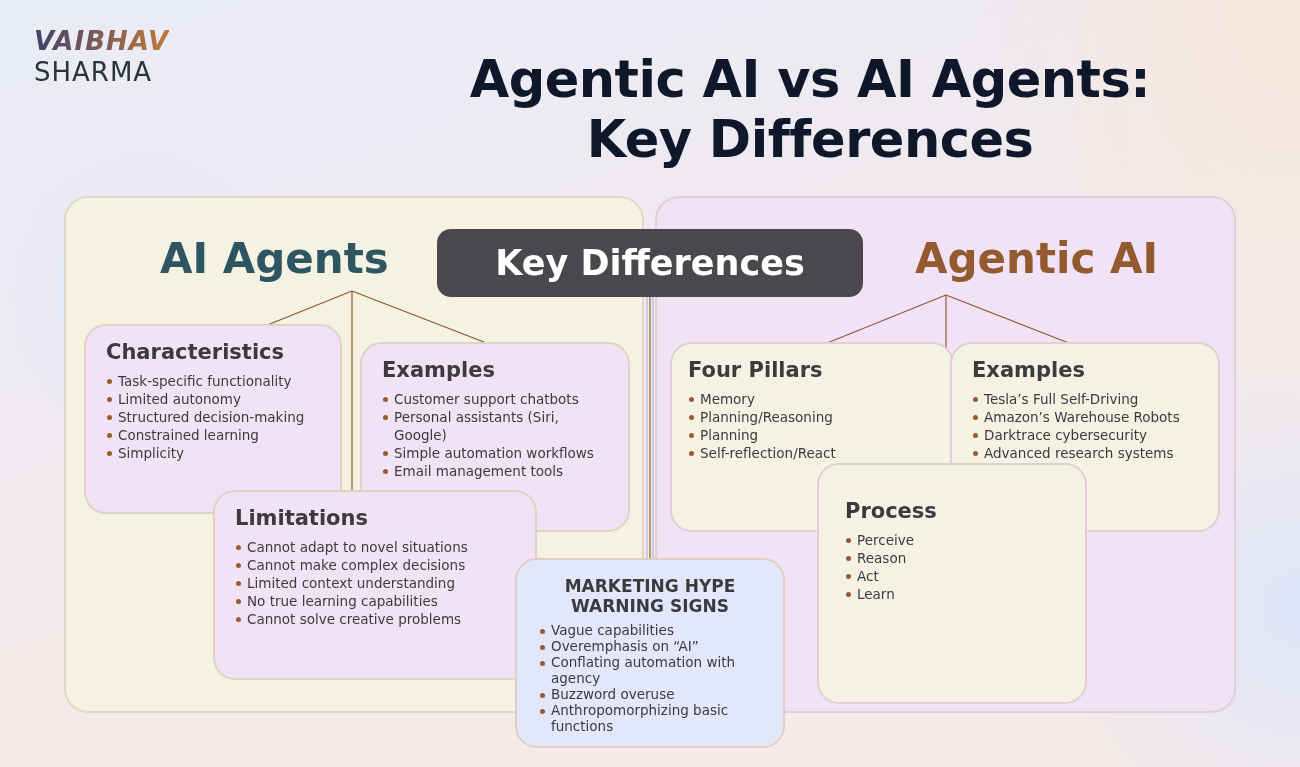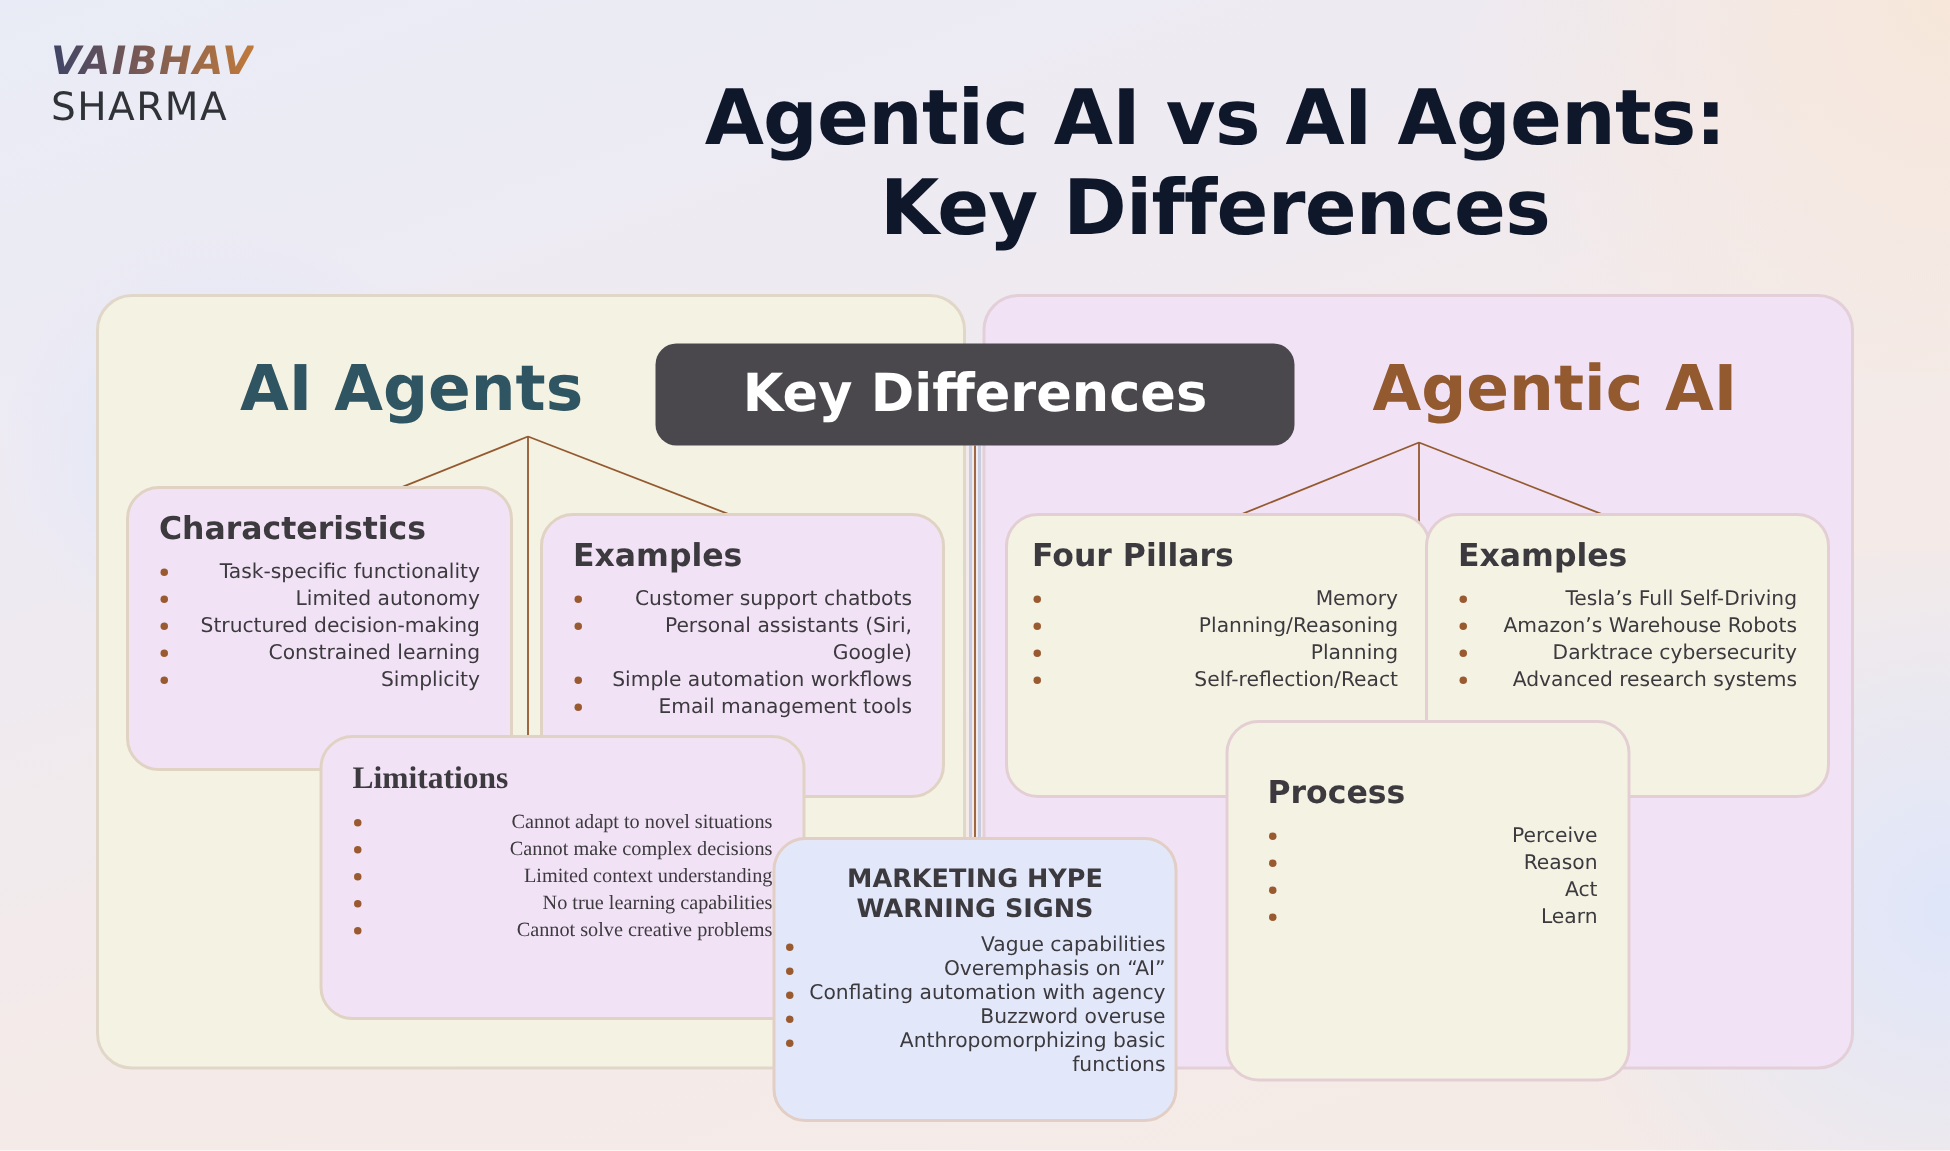--- a/index.html
+++ b/index.html
@@ -18,32 +18,32 @@
   .panel-right{left:655px;top:196px;width:581px;height:517px;background:#f2e2f5;border:2px solid #e3cfd8;}
   .panel-title{position:absolute;font-weight:bold;font-size:42px;}
   .t-agents{left:160px;top:234px;color:#2f5563;}
   .t-agentic{left:915px;top:234px;color:#93592f;}
   .key-badge{position:absolute;left:437px;top:229px;width:426px;height:68px;background:#4a484c;border-radius:14px;color:#fff;font-weight:bold;font-size:35px;display:flex;align-items:center;justify-content:center;}
   .card{position:absolute;border-radius:22px;box-sizing:border-box;padding:14px 20px;}
   .card.pink{background:#f1e3f5;border:2px solid #e1d3c3;}
   .card.cream{background:#f4f2e3;border:2px solid #e3cfd3;}
   .card.blue{background:#e2e8fa;border:2px solid #e2cec4;}
   .card h3{margin:0 0 8px 0;font-size:21px;color:#3c3a3e;font-weight:bold;}
-  .card ul{list-style:none;margin:0;padding:0;text-align:right;}
+  .card ul{list-style:none;margin:0;padding:0;}
   .card li{font-size:13.5px;color:#3c3a3e;line-height:18px;position:relative;padding-left:12px;}
   .card li::before{content:"";position:absolute;left:1px;top:7px;width:5px;height:5px;border-radius:50%;background:#9a5a30;}
   .c-char{left:84px;top:324px;width:258px;height:190px;}
   .c-ex1{left:360px;top:342px;width:270px;height:190px;}
-  .c-lim{left:213px;top:490px;width:324px;height:190px;font-family:Liberation Serif, serif;}
-  .c-hype{left:515px;top:558px;width:270px;height:190px;padding:16px 6px;}
+  .c-lim{left:213px;top:490px;width:324px;height:190px;}
+  .c-hype{left:515px;top:558px;width:270px;height:190px;padding:16px 22px;}
   .c-hype h3{text-align:center;font-size:17px;line-height:20px;margin-bottom:6px;}
   .c-hype li{line-height:16px;margin-bottom:0;}
   .c-pil{left:670px;top:342px;width:284px;height:190px;padding-left:16px;}
   .c-ex2{left:950px;top:342px;width:270px;height:190px;}
-  .c-proc{left:817px;top:480px;width:270px;height:241px;padding-top:34px;padding-left:26px;}
+  .c-proc{left:817px;top:463px;width:270px;height:241px;padding-top:34px;padding-left:26px;}
   svg.lines{position:absolute;left:0;top:0;}
 </style>
 </head>
 <body>
 
 <div class="bg-tint-l"></div>
 <div class="bg-tint-r"></div>
 <div class="bg-tint-br"></div>
 
 <div class="brand">

